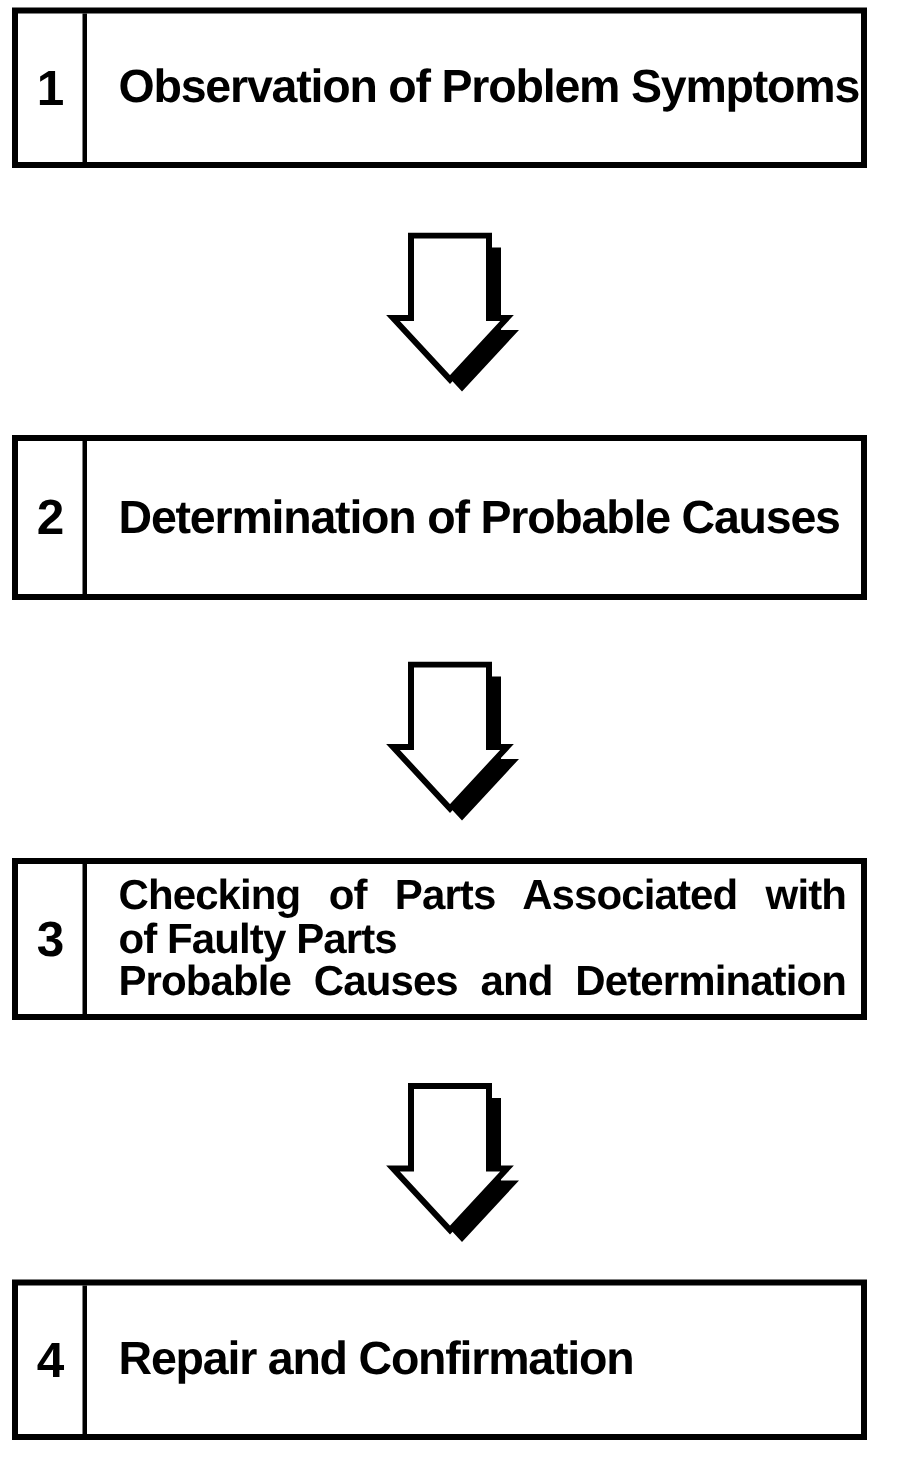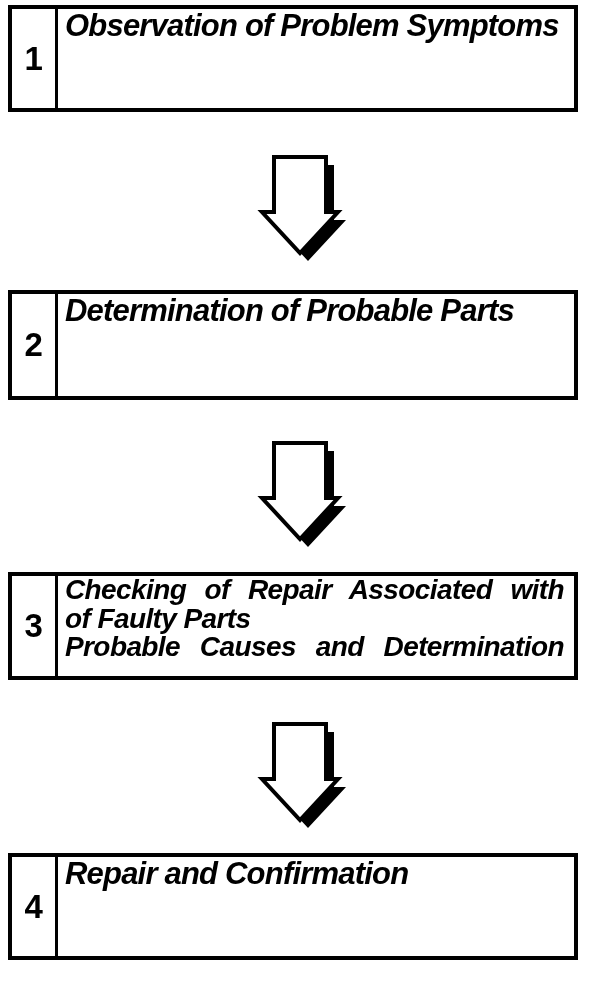--- a/index.html
+++ b/index.html
@@ -52,23 +52,22 @@
     align-items:center;
     justify-content:center;
     font-weight:bold;
     font-size:33px;
     letter-spacing:-0.5px;
   }
   .label-cell {
     flex:1 1 auto;
     display:flex;
     flex-direction:column;
-    justify-content:flex-start;
-    padding:0 10px 0 7px;
-    font-style:italic;
+    justify-content:center;
+    padding:0 10px 0 21px;
   }
   .step-label {
     font-weight:bold;
     font-size:31px;
     letter-spacing:-0.8px;
     white-space:nowrap;
     line-height:1.1;
   }
   .tline {
     font-weight:bold;
@@ -104,33 +103,33 @@
   </div>
 
   <svg class="arrow a1" viewBox="0 0 96 108">
     <polygon points="30,10 82,10 82,65 94,65 56,106 18,65 30,65" fill="#000000"></polygon>
     <polygon points="22,2 74,2 74,57 86,57 48,98 10,57 22,57" fill="#ffffff" stroke="#000000" stroke-width="4" stroke-linejoin="miter"></polygon>
   </svg>
 
   <div class="step-box box2">
     <div class="num-cell">2</div>
     <div class="label-cell">
-      <div class="step-label">Determination of Probable Parts</div>
+      <div class="step-label">Determination of Probable Causes</div>
     </div>
   </div>
 
   <svg class="arrow a2" viewBox="0 0 96 108">
     <polygon points="30,10 82,10 82,65 94,65 56,106 18,65 30,65" fill="#000000"></polygon>
     <polygon points="22,2 74,2 74,57 86,57 48,98 10,57 22,57" fill="#ffffff" stroke="#000000" stroke-width="4" stroke-linejoin="miter"></polygon>
   </svg>
 
   <div class="step-box box3">
     <div class="num-cell">3</div>
     <div class="label-cell">
-      <div class="tline just">Checking of Repair Associated with</div>
+      <div class="tline just">Checking of Parts Associated with</div>
       <div class="tline">of Faulty Parts</div>
       <div class="tline just">Probable Causes and Determination</div>
     </div>
   </div>
 
   <svg class="arrow a3" viewBox="0 0 96 108">
     <polygon points="30,10 82,10 82,65 94,65 56,106 18,65 30,65" fill="#000000"></polygon>
     <polygon points="22,2 74,2 74,57 86,57 48,98 10,57 22,57" fill="#ffffff" stroke="#000000" stroke-width="4" stroke-linejoin="miter"></polygon>
   </svg>
 

